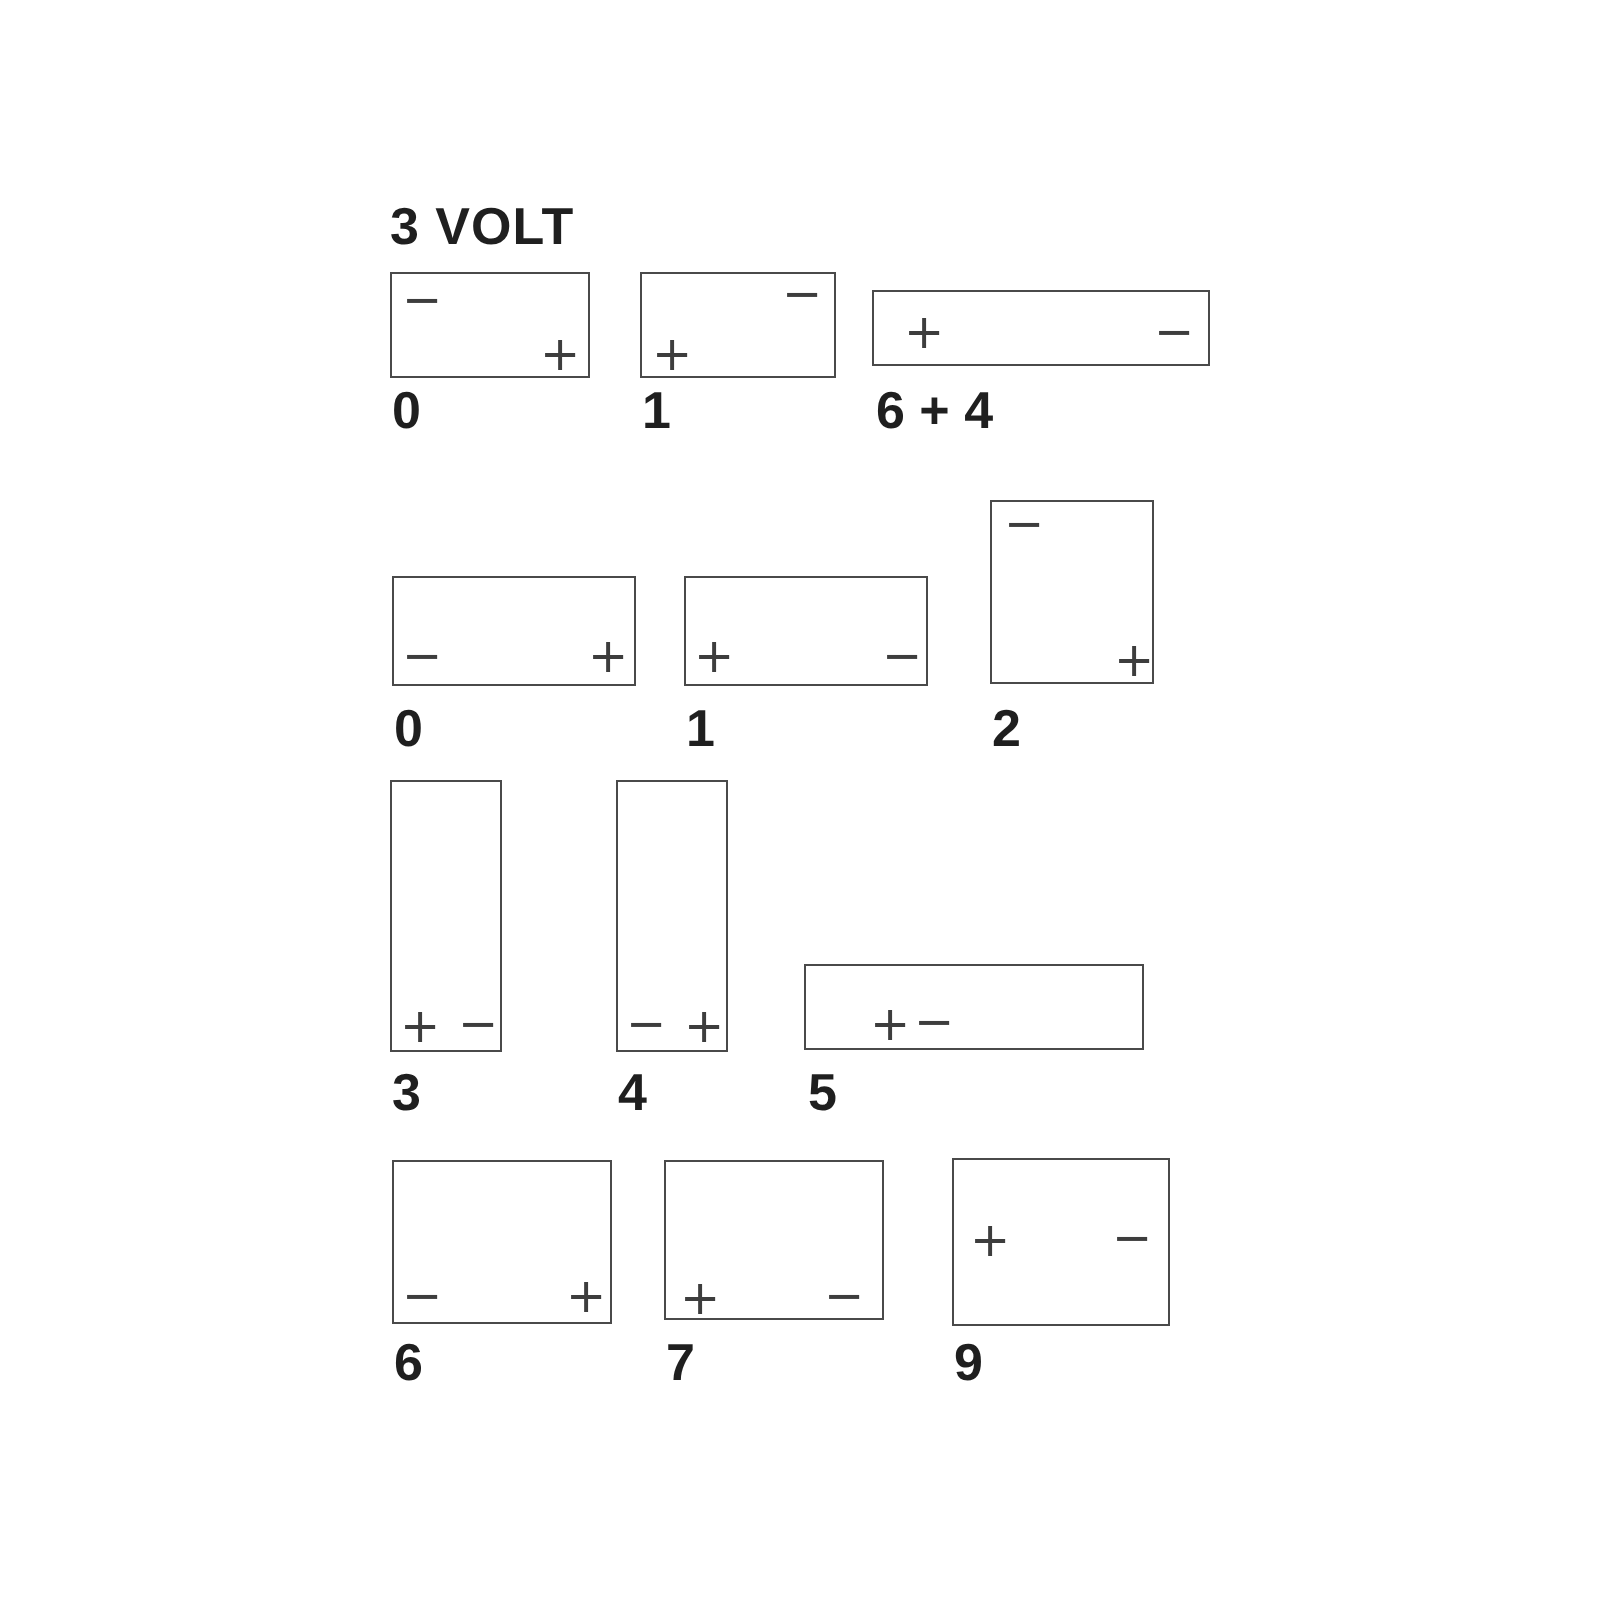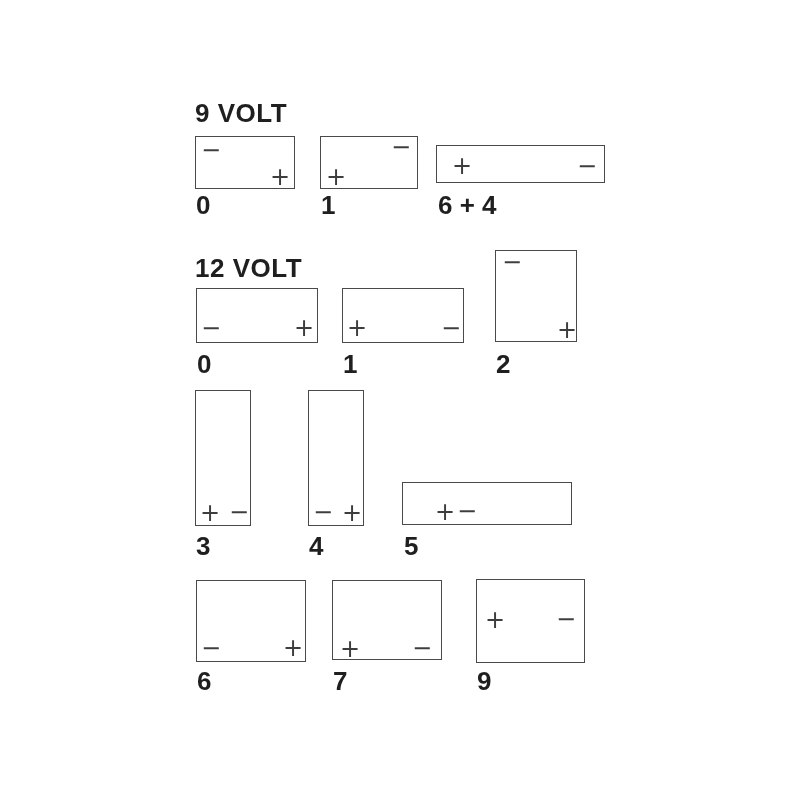--- a/index.html
+++ b/index.html
@@ -47,22 +47,21 @@
     font-weight: bold;
     line-height: 26px;
     color: #1f1f1f;
     white-space: nowrap;
   }
 </style>
 </head>
 <body>
 
 <div id="page">
-  <h2 class="heading" style="left: 195px; top: 100px;">9 VOLT</h2>
-  <h2 class="heading" style="left: 195px; top: 255px;">12 VOLT</h2>
+  <h2 class="heading" style="left: 195px; top: 100px;">3 VOLT</h2>
   <div id="batteries">
       <div class="battery" style="left: 195px; top: 136px; width: 100px; height: 53px;">
         <span class="terminal" style="left: 15px; top: 13px;">−</span>
         <span class="terminal" style="left: 84px; top: 40px;">+</span>
       </div>
       <div class="battery-label" style="left: 196px; top: 192px;">0</div>
       <div class="battery" style="left: 320px; top: 136px; width: 98px; height: 53px;">
         <span class="terminal" style="left: 80px; top: 10px;">−</span>
         <span class="terminal" style="left: 15px; top: 40px;">+</span>
       </div>

